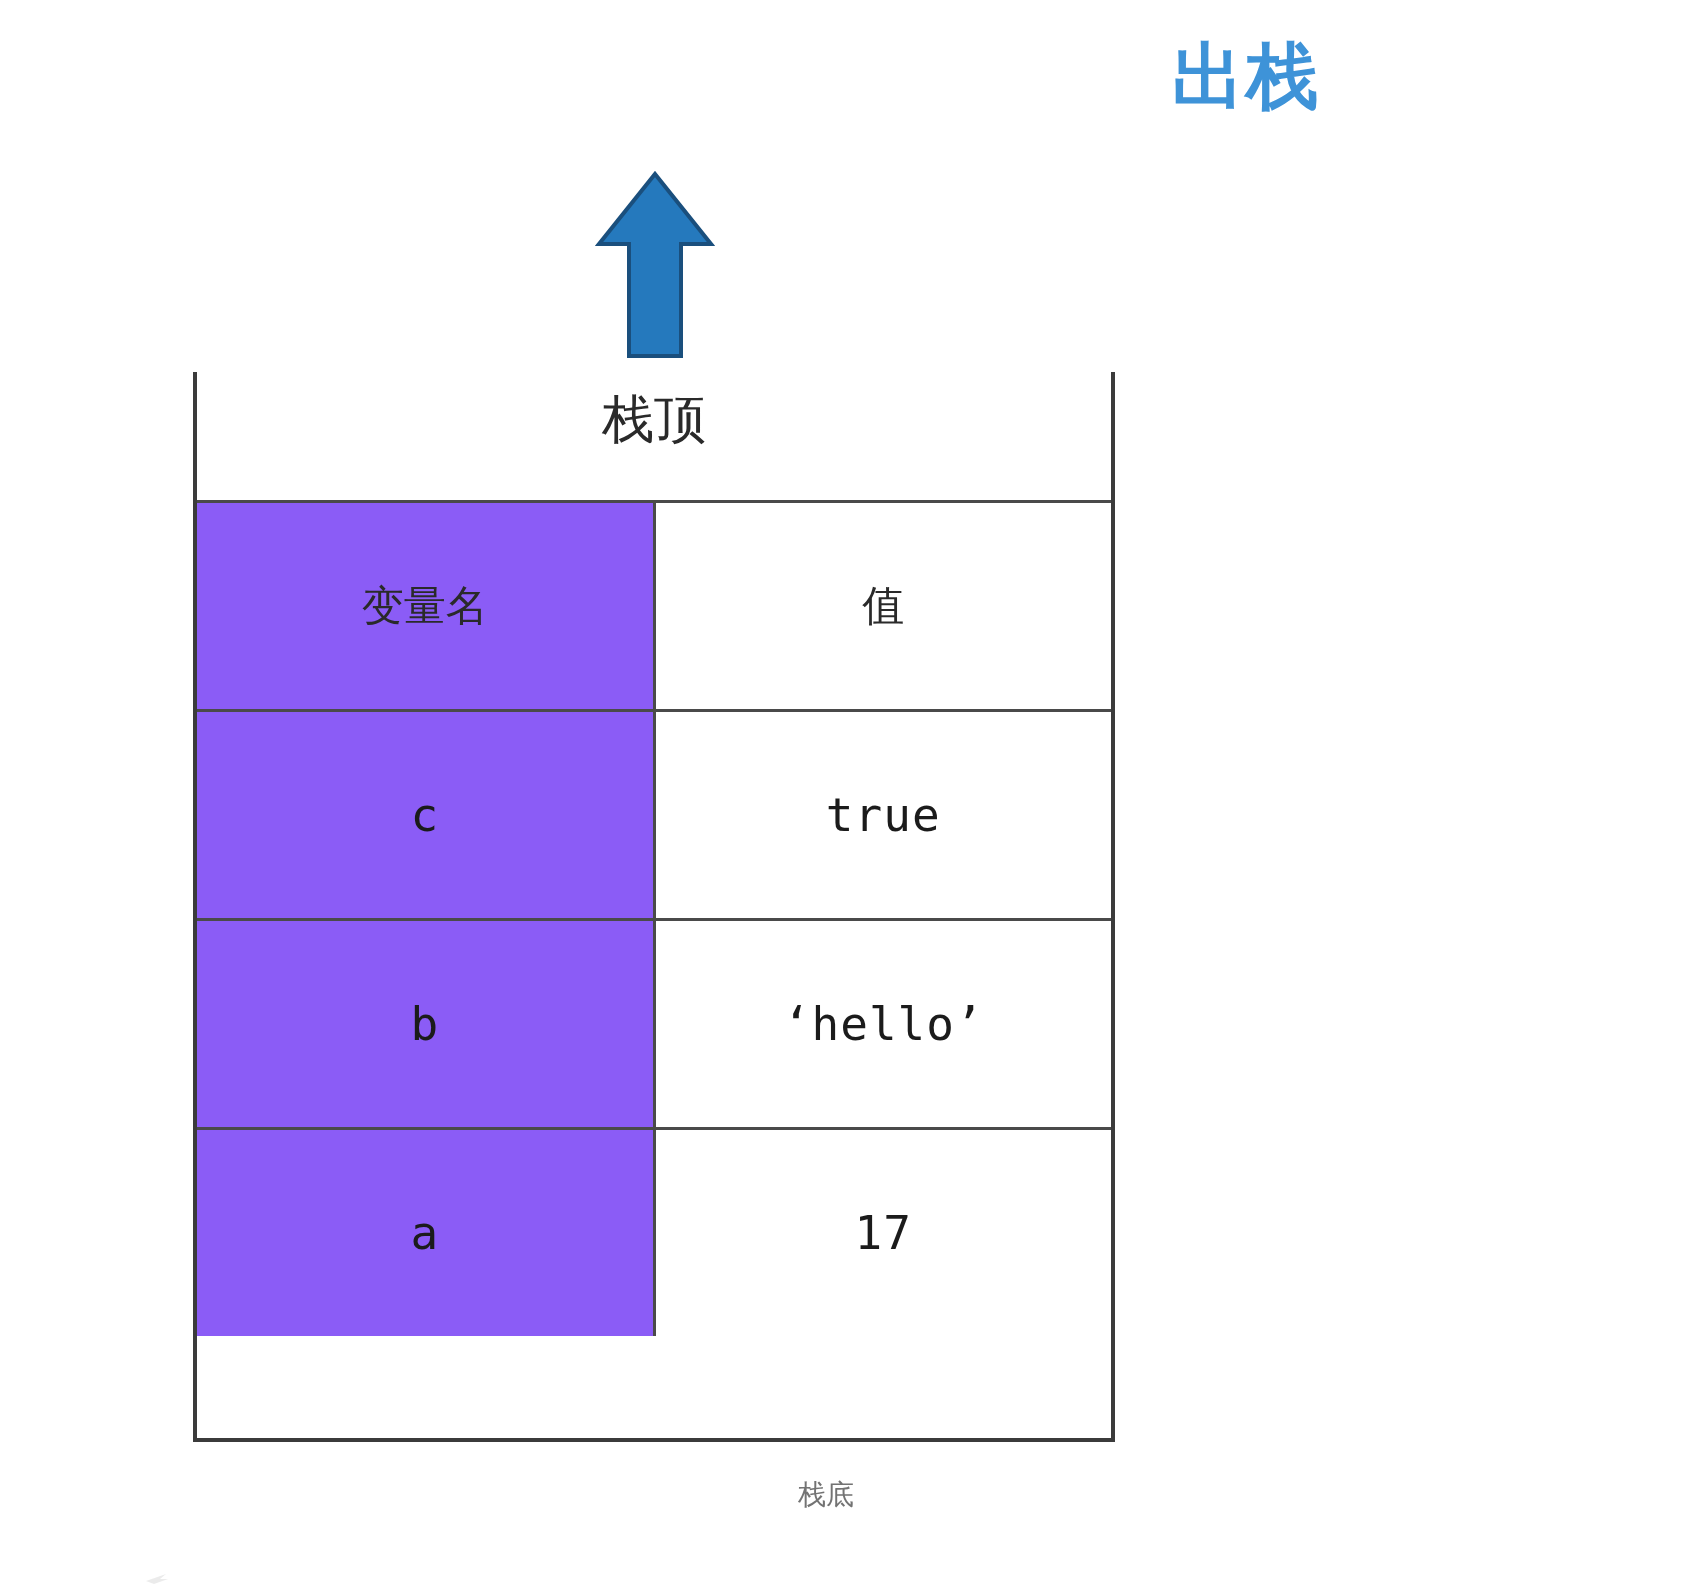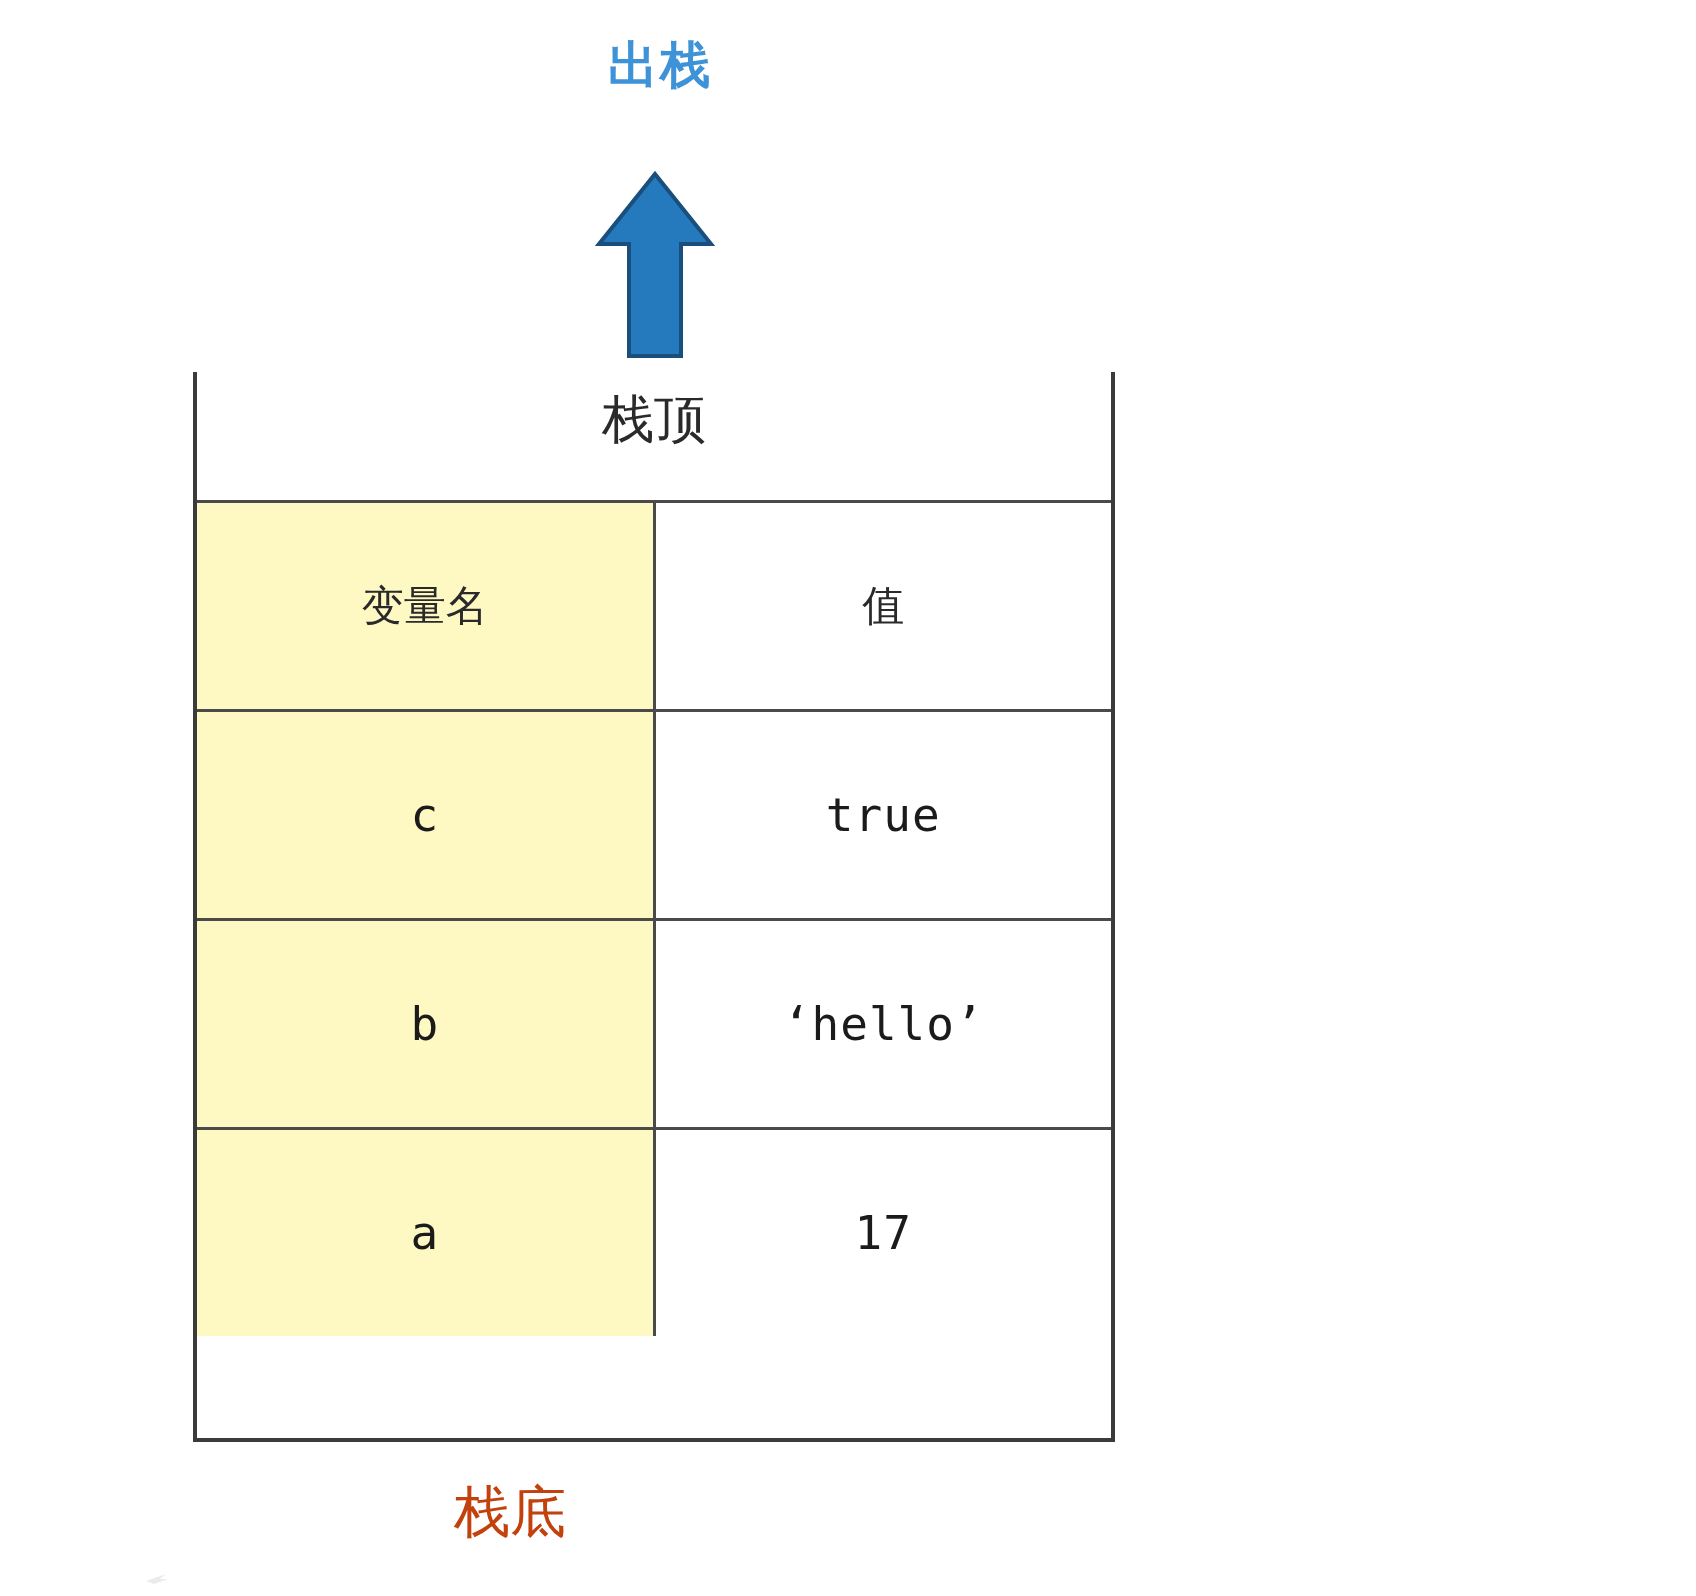--- a/index.html
+++ b/index.html
@@ -15,22 +15,22 @@
     color: #222222;
     overflow: hidden;
   }
 
   
   #pop-title {
     position: absolute;
     left: 0;
     top: 40px;
     width: 1320px;
-    text-align: center;
-    font-size: 50px;
+    text-align: right;
+    font-size: 72px;
     font-weight: 700;
     letter-spacing: 2px;
     color: #3e93d8;
     line-height: 1;
   }
 
   
   #pop-arrow {
     position: absolute;
     left: 595px;
@@ -87,21 +87,21 @@
     text-align: center;
     vertical-align: middle;
     padding: 0;
   }
   
   #stack-table tr > *:first-child { border-left: none; }
   #stack-table tr > *:last-child  { border-right: none; }
   #stack-table tr:last-child > *  { border-bottom: none; }
 
   .cell-name {
-    background: #fef9c3;
+    background: #8b5cf6;
   }
   .cell-value {
     background: #ffffff;
   }
 
   .hdr-text {
     font-family: "Liberation Sans", "DejaVu Sans", sans-serif;
     font-size: 42px;
     font-weight: 400;
     color: #2a2a2a;
@@ -113,24 +113,24 @@
     color: #1b1b1b;
     letter-spacing: 1px;
   }
 
   
   #stack-bottom-label {
     position: absolute;
     left: 454px;
     top: 1478px;
     width: 400px;
-    text-align: left;
-    font-size: 56px;
+    text-align: right;
+    font-size: 28px;
     line-height: 1.2;
-    color: #c2410c;
+    color: #737373;
   }
 
   
   #corner-artifact {
     position: absolute;
     left: 144px;
     top: 1570px;
     width: 26px;
     height: 12px;
     opacity: 0.5;

